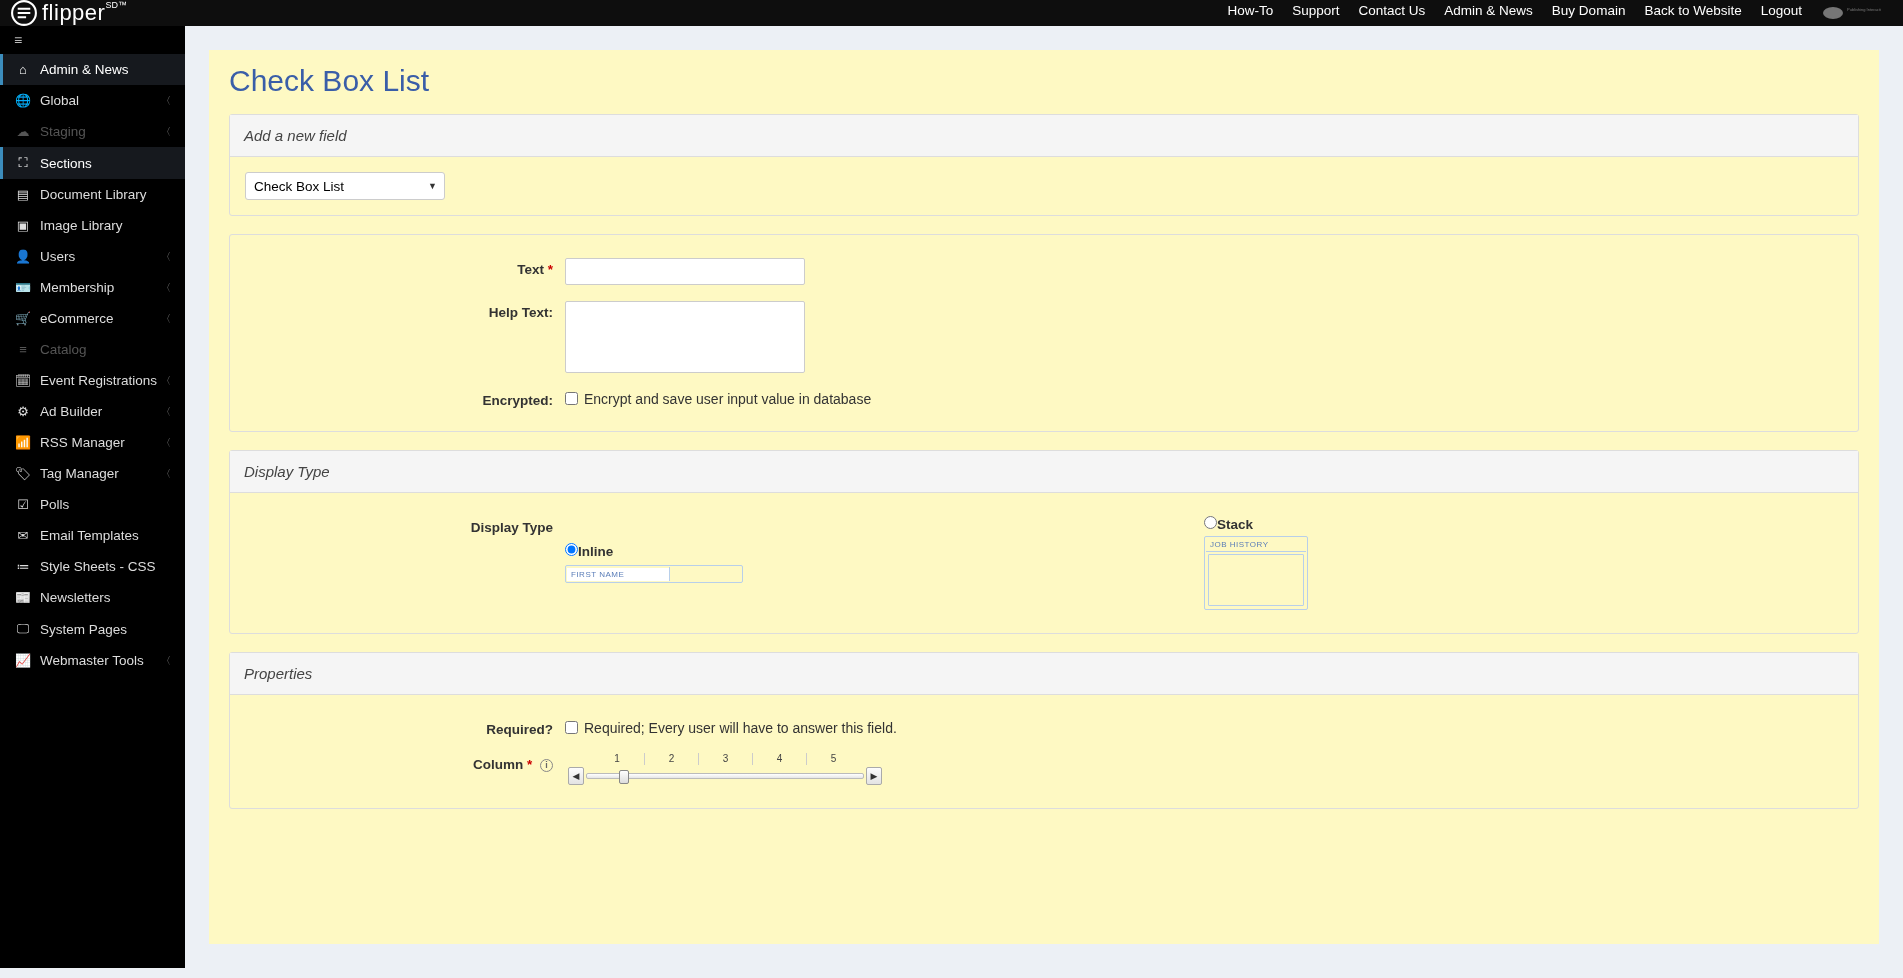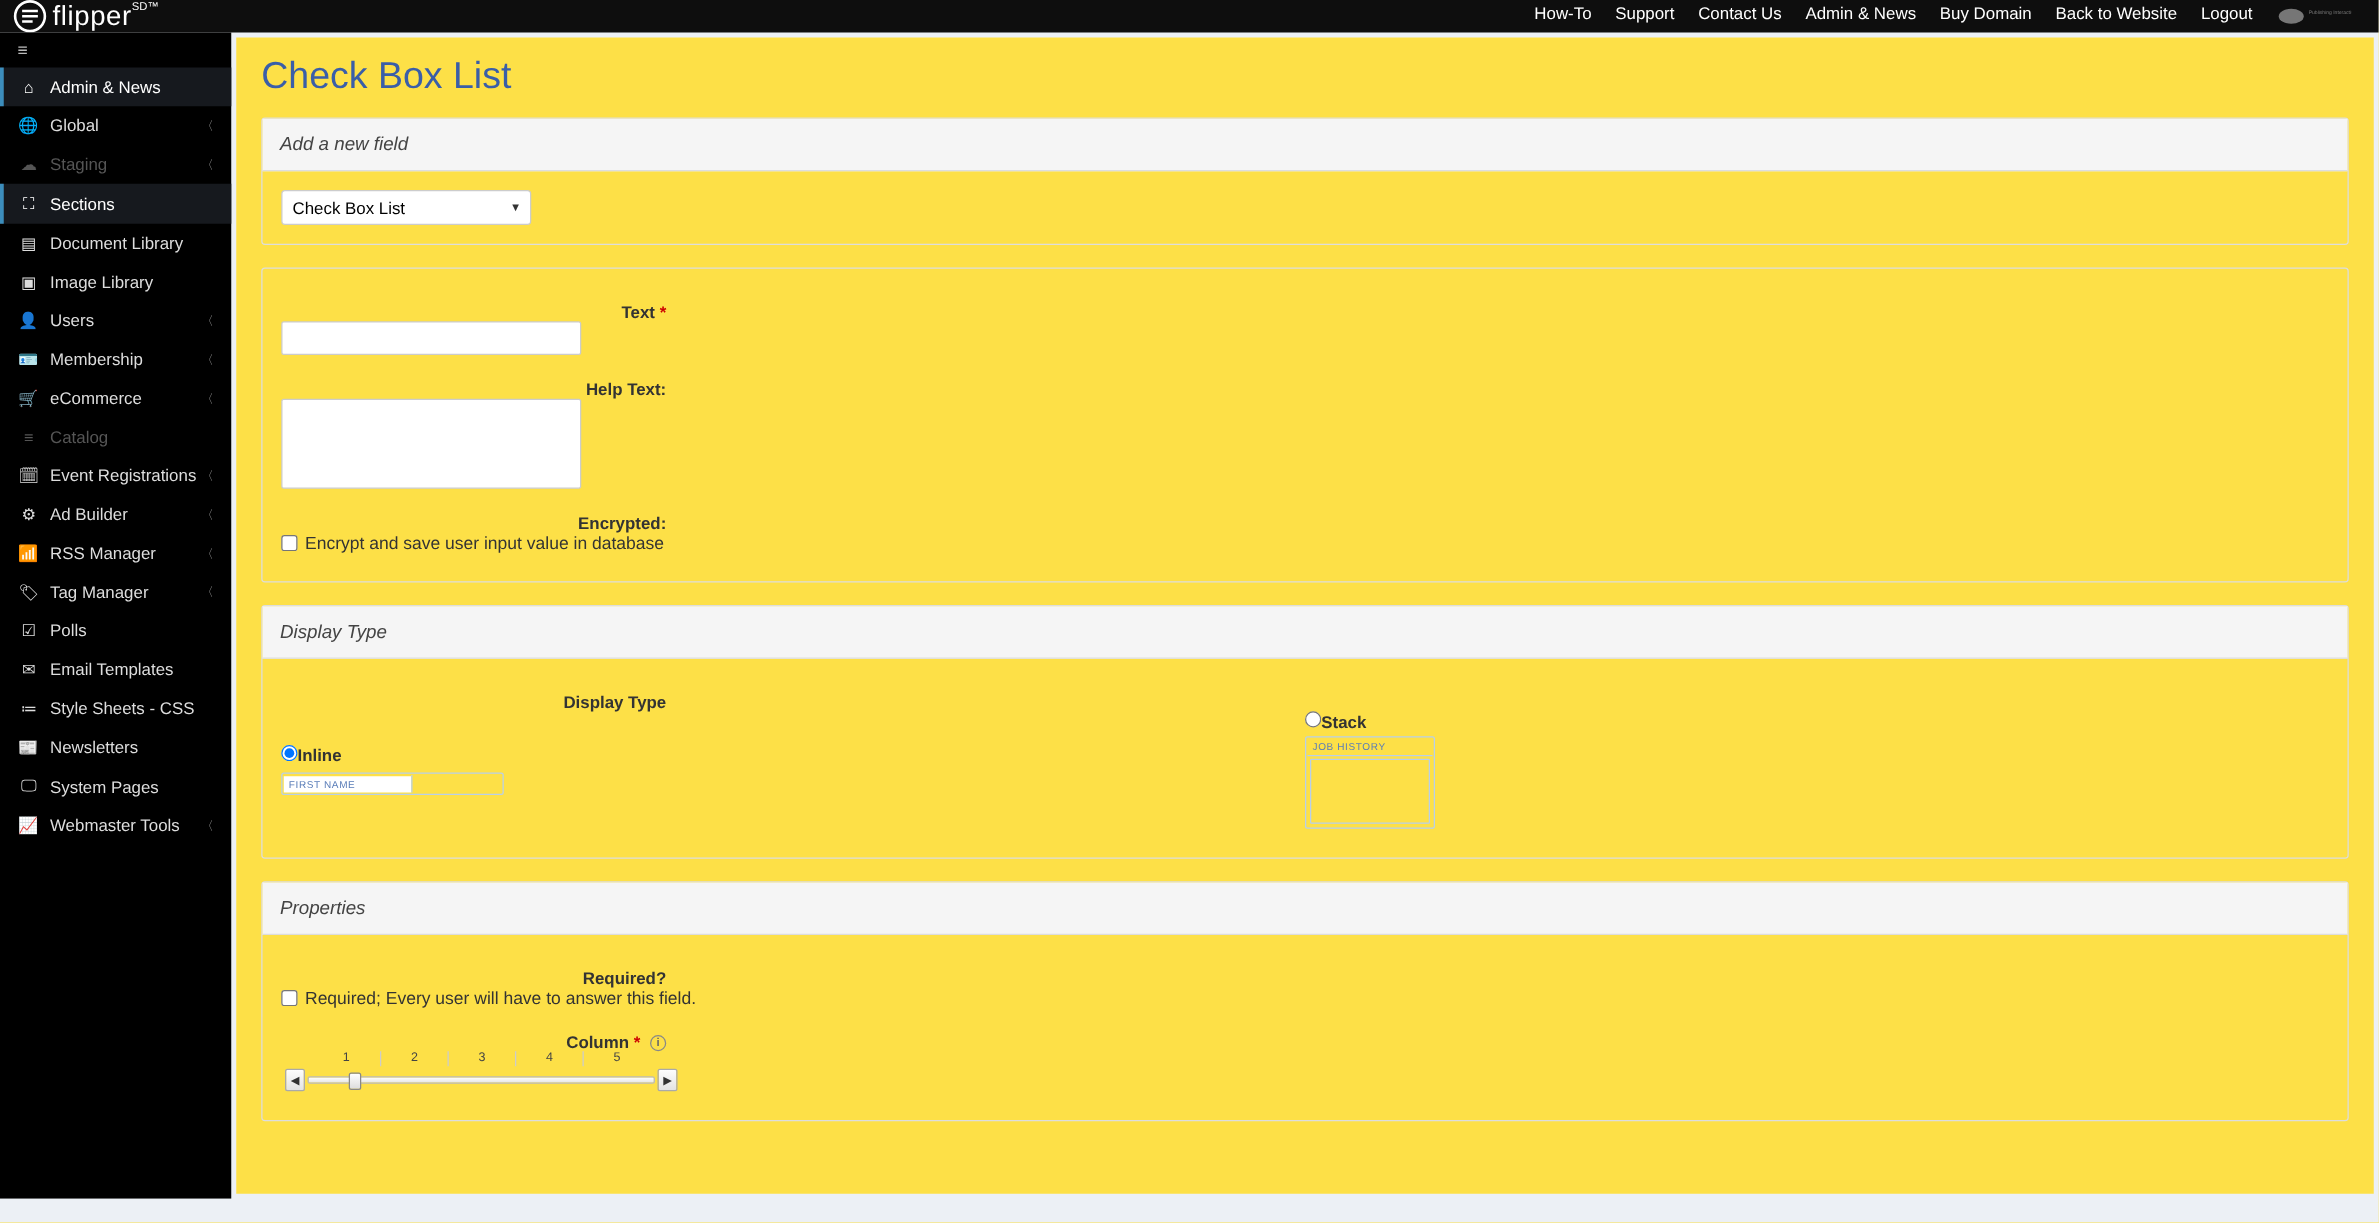--- a/index.html
+++ b/index.html
@@ -14,30 +14,30 @@
 .topnav-logo2 { width: 60px; height: 20px; opacity: .6; display:flex; align-items:center; justify-content:center; }
 .topnav-logo2 svg { fill:#bbb; }
 .page-wrap { display: flex; }
 .sidebar { width: 185px; background: #000; min-height: calc(100vh - 54px); flex-shrink: 0; }
 .toggle-row { padding: 6px 14px; color: #bbb; }
 .nav-item { display:flex; align-items:center; padding: 8px 14px; color: #ddd; font-size: 13.5px; cursor: pointer; position: relative; }
 .nav-item.active { background:#16191e; border-left:3px solid #3c8dbc; padding-left:11px; color:#fff; }
 .nav-item.disabled { color:#555; }
 .nav-item .nicon { width:18px; margin-right:8px; font-size:13px; text-align:center; }
 .nav-item .chev { position:absolute; right:14px; font-size:10px; color:#888; }
-.content { flex:1; padding: 0 20px 40px 20px; background:#fde047; margin:4px; min-height:calc(100vh - 84px); }
+.content { flex:1; padding: 0 20px 40px 20px; background:#fef9c3; margin:24px; min-height:calc(100vh - 84px); }
 .page-title { color:#3a5ea8; font-size:30px; font-weight:400; padding:14px 0 16px 0; }
 .panel { border:1px solid #ddd; border-radius:3px; margin-bottom:18px; }
 .panel-head { background:#f5f5f5; border-bottom:1px solid #ddd; padding:12px 14px; font-size:15px; color:#444;font-style:italic; }
 .panel-body { padding:15px; }
 .select-wrap { position:relative; display:inline-block; width:200px; }
 .select-wrap select { width:100%; height:28px; border:1px solid #ccc; border-radius:3px; padding:0 24px 0 8px; background:#fff; font-size:13.5px; appearance:none; -webkit-appearance:none; }
 .select-wrap .caret { position:absolute; right:8px; top:50%; transform:translateY(-50%); pointer-events:none; font-size:9px; }
 .info-icon { display:inline-block; width:13px; height:13px; border:1px solid #888; border-radius:50%; text-align:center; line-height:11px; font-size:9px; color:#666; margin-left:4px; vertical-align:middle; }
-.form-row { display:flex; padding:8px 0;flex-direction:column; }
+.form-row { display:flex; padding:8px 0; }
 .form-label { width:320px; text-align:right; font-weight:600; font-size:13.5px; padding-right:12px; padding-top:4px; }
 .form-label .req { color:#c00; }
 .form-ctl { flex:1; display:flex; align-items:center; }
 .txt-input { width:240px; height:27px; border:1px solid #ccc; border-radius:2px; padding:0 6px; }
 .txt-area { width:240px; height:72px; border:1px solid #ccc; border-radius:2px; padding:4px 6px; resize:none; }
 input[type=checkbox] { margin-right:6px; vertical-align:middle; }
 .display-options { display:flex; }
 .display-col { flex:1; padding-right:20px; }
 .radio-lbl { font-weight:600; font-size:13.5px; }
 .inline-preview { margin-top:6px; display:flex; align-items:center; border:1px solid #b8cfea; padding:1px; border-radius:2px; width:178px; }

